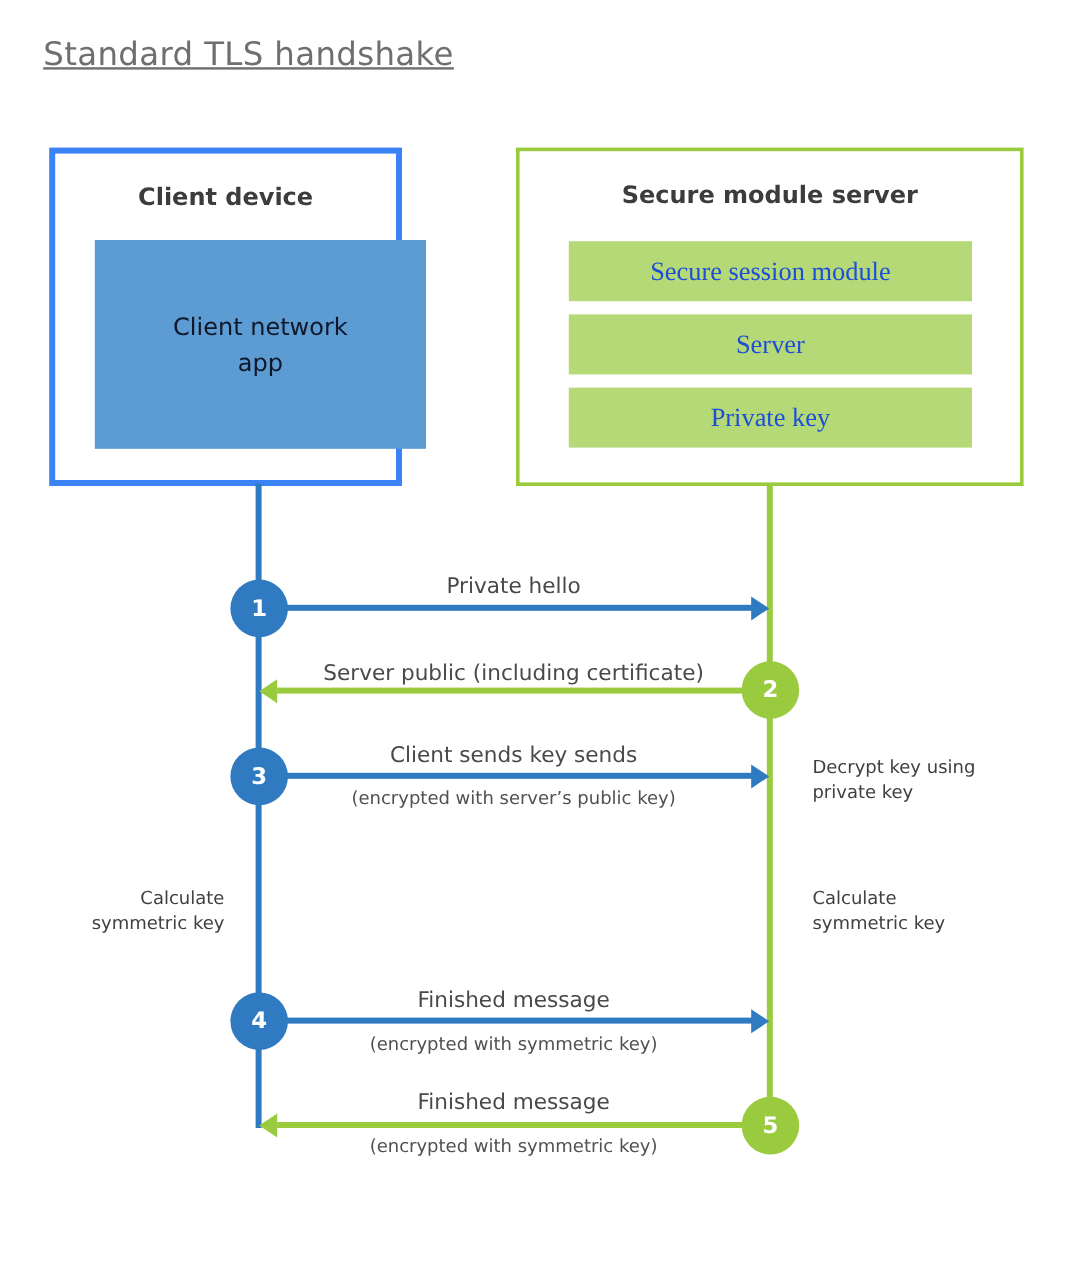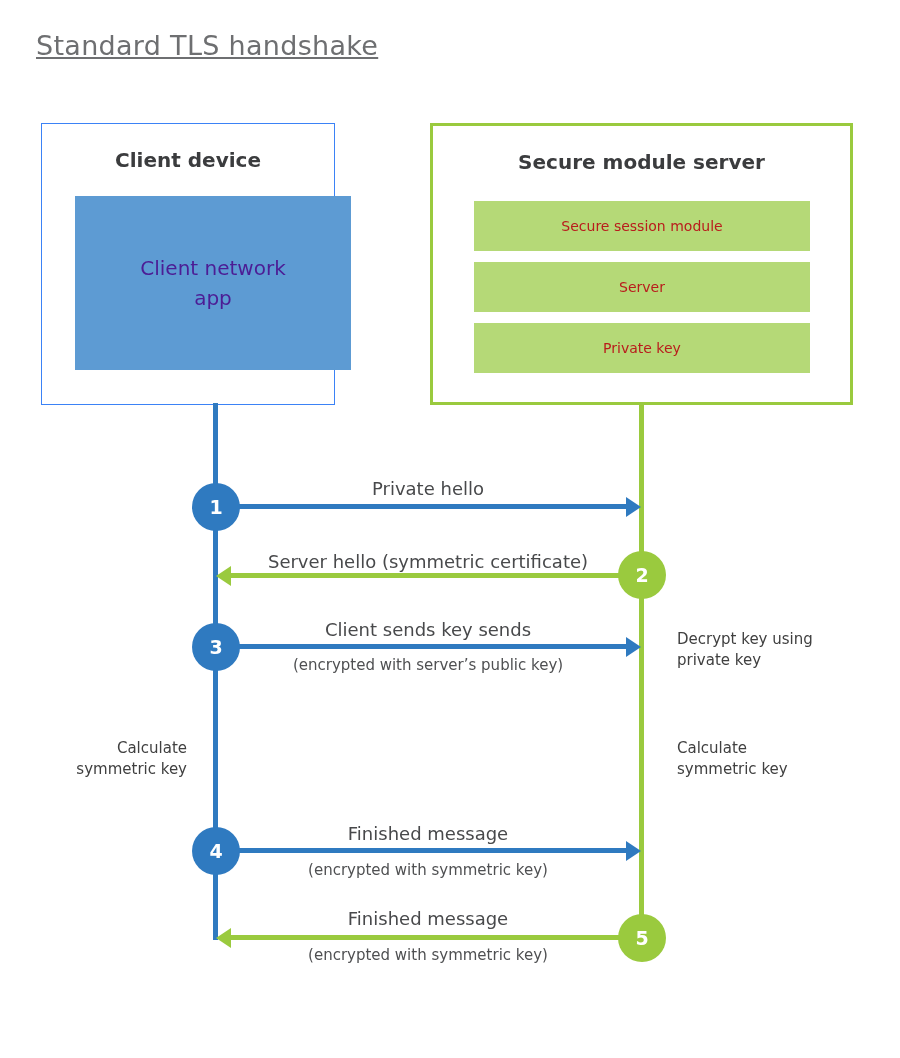--- a/index.html
+++ b/index.html
@@ -6,35 +6,35 @@
   .stage{
     position:relative;width:900px;height:1058px;background:#ffffff;
     font-family:"DejaVu Sans","Liberation Sans",sans-serif;overflow:hidden;
   }
   .title{
     position:absolute;left:36px;top:30px;margin:0;
     font-size:27px;font-weight:400;color:#6e6f71;letter-spacing:.3px;text-decoration:underline;
   }
   
   .box{position:absolute;top:123px;height:282px;background:#fff;box-sizing:border-box;}
-  .client-box{left:41px;width:294px;border:1px solid #3b82f6;padding-left:29px;}
+  .client-box{left:41px;width:294px;border:5px solid #3b82f6;padding-left:29px;}
   .server-box{left:430px;width:423px;border:3px solid #9aca3e;}
   .box-title{
     position:absolute;top:24px;left:0;right:0;text-align:center;
     font-size:20px;font-weight:bold;color:#3b3c3e;
   }
   .client-app{
     position:absolute;left:33px;top:72px;width:276px;height:174px;background:#5d9bd3;
     display:flex;align-items:center;justify-content:center;text-align:center;
-    color:#4c1d95;font-size:20px;line-height:30px;white-space:pre-line;
+    color:#0f172a;font-size:20px;line-height:30px;white-space:pre-line;
   }
   .server-bar{
     position:absolute;left:41px;width:336px;height:50px;background:#b5d977;
     display:flex;align-items:center;justify-content:center;
-    color:#b91c1c;font-size:14px;
+    color:#1d4ed8;font-size:22px;font-family:Liberation Serif, serif;
   }
   .bar-0{top:75px;} .bar-1{top:136px;} .bar-2{top:197px;}
   
   .vline{position:absolute;width:5px;z-index:1;}
   .blue-vline{left:213px;top:403px;height:537px;background:#2f7ac0;}
   .green-vline{left:639px;top:403px;height:535px;background:#9aca3e;}
   
   .circle{
     position:absolute;width:48px;height:48px;border-radius:50%;z-index:3;
     display:flex;align-items:center;justify-content:center;
@@ -92,21 +92,21 @@
   </div>
   <div class="hline blue-line" style="left:238px;top:504px;width:390px;"></div>
   <div class="arrowhead head-right" style="left:626px;top:497px;"></div>
   <div class="msg-label" style="top:478px;">Private hello</div>
 
   <div class="circle green-circle" style="left:618px;top:551px;">
     <span>2</span>
   </div>
   <div class="hline green-line" style="left:231px;top:573px;width:389px;"></div>
   <div class="arrowhead head-left" style="left:216px;top:566px;"></div>
-  <div class="msg-label" style="top:551px;">Server hello (symmetric certificate)</div>
+  <div class="msg-label" style="top:551px;">Server public (including certificate)</div>
 
   <div class="circle blue-circle" style="left:192px;top:623px;">
     <span>3</span>
   </div>
   <div class="hline blue-line" style="left:238px;top:644px;width:390px;"></div>
   <div class="arrowhead head-right" style="left:626px;top:637px;"></div>
   <div class="msg-label" style="top:619px;">Client sends key sends</div>
   <div class="msg-sub" style="top:656px;">(encrypted with server’s public key)</div>
 
   <div class="circle blue-circle" style="left:192px;top:827px;">

